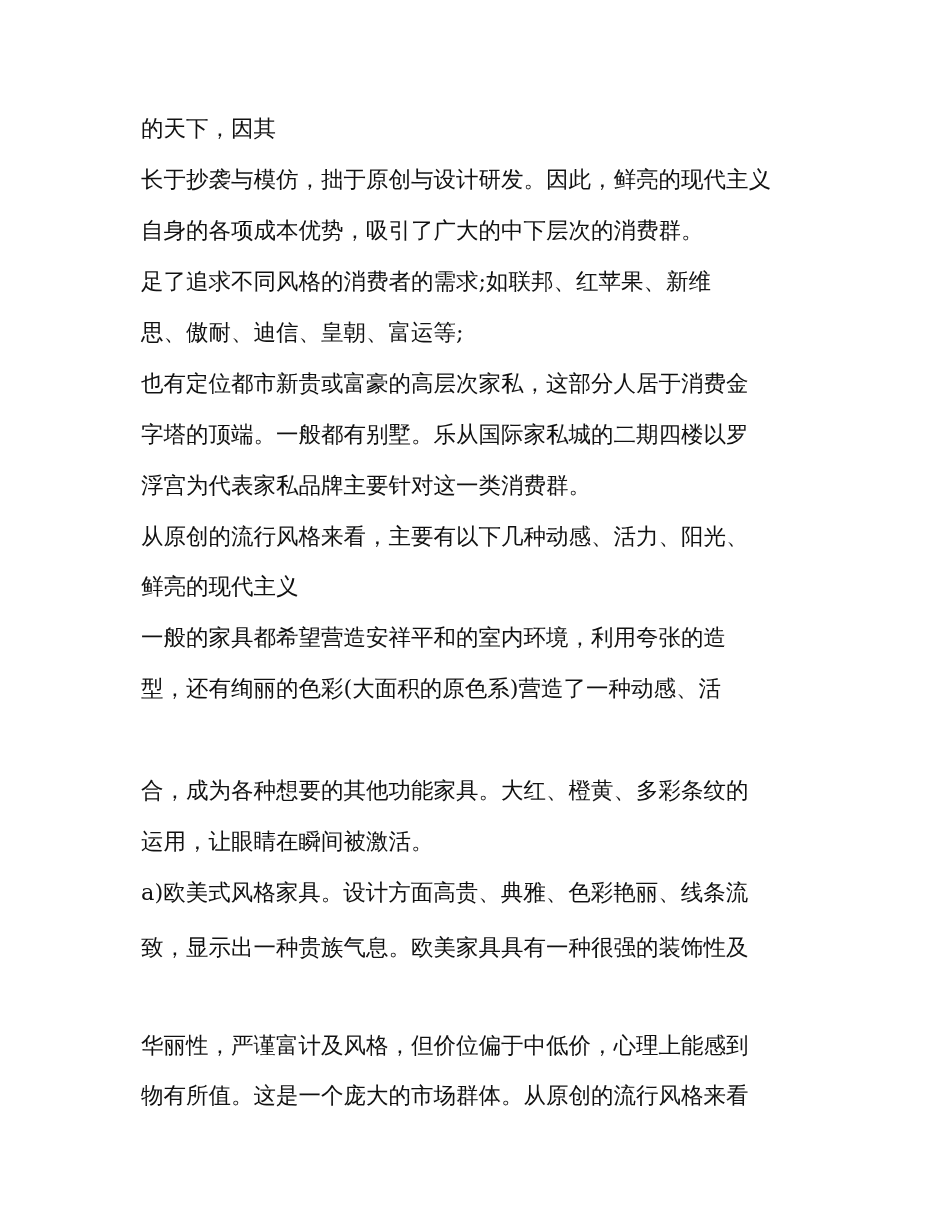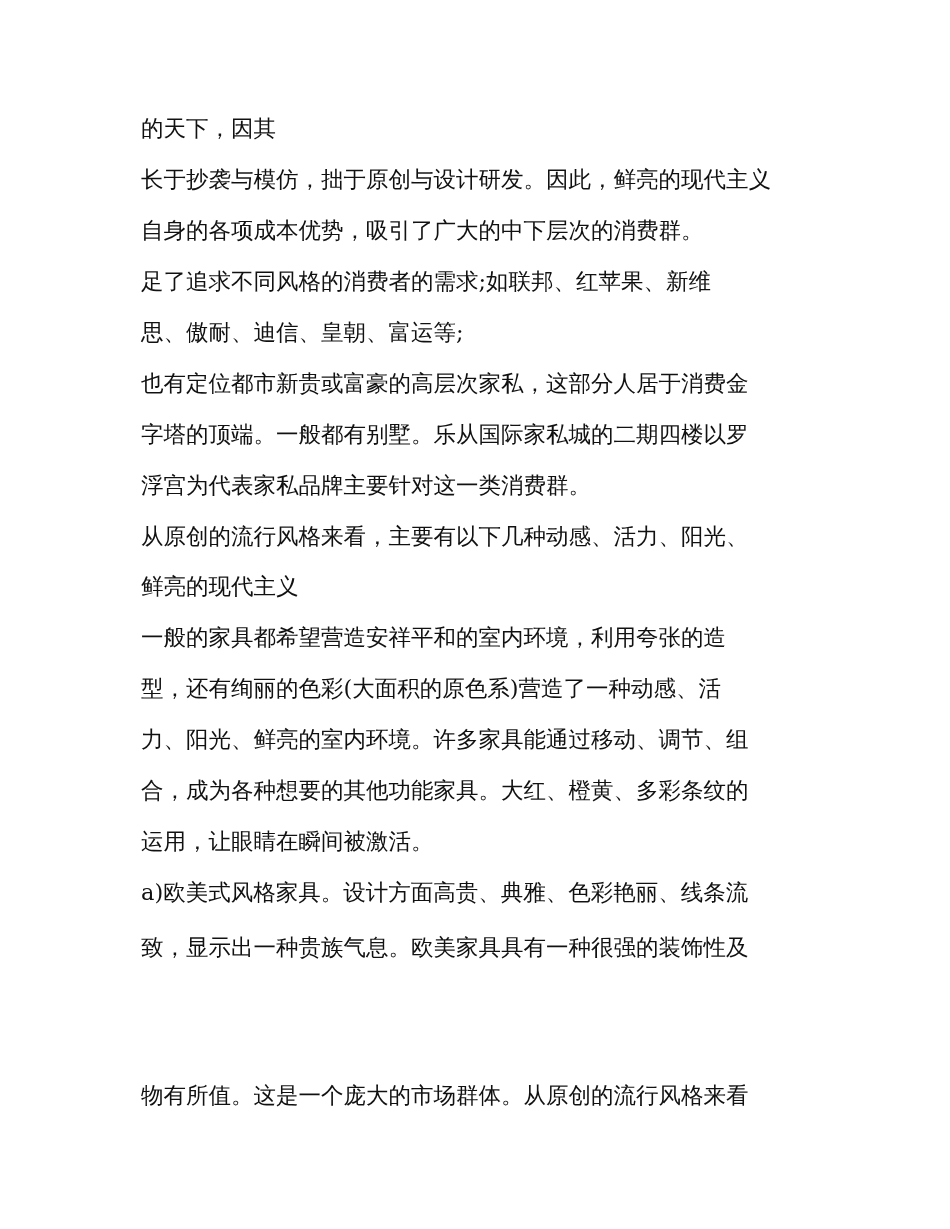--- a/index.html
+++ b/index.html
@@ -41,19 +41,19 @@
   <div class="line" style="top:215px">自身的各项成本优势，吸引了广大的中下层次的消费群。</div>
   <div class="line" style="top:266px">足了追求不同风格的消费者的需求;如联邦、红苹果、新维</div>
   <div class="line" style="top:317px">思、傲耐、迪信、皇朝、富运等;</div>
   <div class="line" style="top:368px">也有定位都市新贵或富豪的高层次家私，这部分人居于消费金</div>
   <div class="line" style="top:419px">字塔的顶端。一般都有别墅。乐从国际家私城的二期四楼以罗</div>
   <div class="line" style="top:470px">浮宫为代表家私品牌主要针对这一类消费群。</div>
   <div class="line" style="top:521px">从原创的流行风格来看，主要有以下几种动感、活力、阳光、</div>
   <div class="line" style="top:571px">鲜亮的现代主义</div>
   <div class="line" style="top:622px">一般的家具都希望营造安祥平和的室内环境，利用夸张的造</div>
   <div class="line" style="top:673px">型，还有绚丽的色彩(大面积的原色系)营造了一种动感、活</div>
-  <div class="line" style="top:724px">力、阳光、鲜亮的室内环境。许多家具能通过移动、调节、组</div>
   <div class="line" style="top:775px">合，成为各种想要的其他功能家具。大红、橙黄、多彩条纹的</div>
   <div class="line" style="top:826px">运用，让眼睛在瞬间被激活。</div>
   <div class="line" style="top:877px">a)欧美式风格家具。设计方面高贵、典雅、色彩艳丽、线条流</div>
   <div class="line" style="top:932px">致，显示出一种贵族气息。欧美家具具有一种很强的装饰性及</div>
+  <div class="line" style="top:1030px">华丽性，严谨富计及风格，但价位偏于中低价，心理上能感到</div>
   <div class="line" style="top:1080px">物有所值。这是一个庞大的市场群体。从原创的流行风格来看</div>
 </div>
 
 </body></html>

